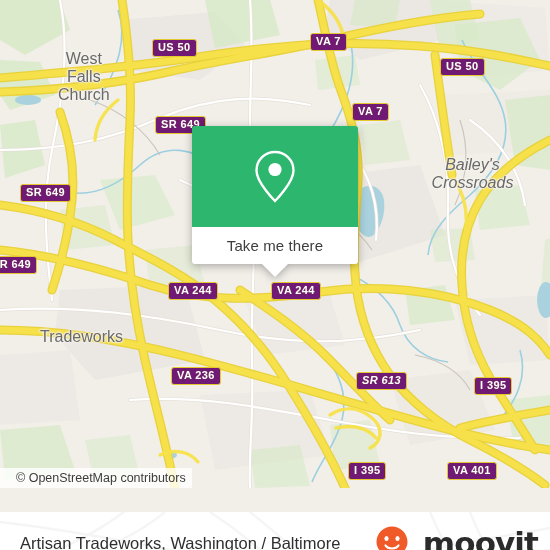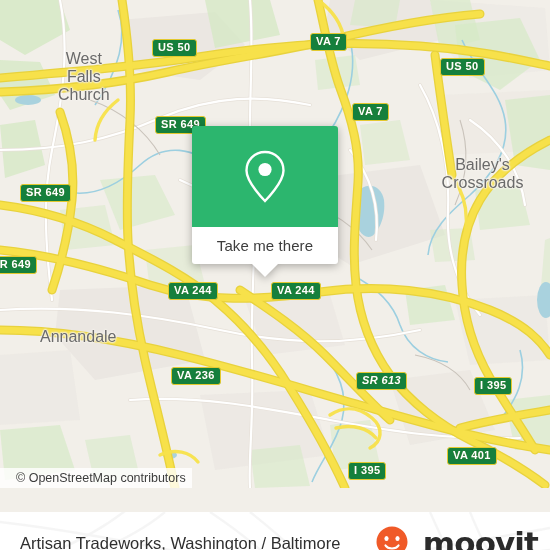--- a/index.html
+++ b/index.html
@@ -20,21 +20,21 @@
     position: absolute;
     left: 0; top: 0;
     width: 550px; height: 488px;
     overflow: hidden;
     background: #f2efe9;
   }
   #map-svg { position: absolute; left: 0; top: 0; }
 
   .road-label {
     position: absolute;
-    background: #15803d;
+    background: #701a75;
     border: 1.4px solid #e3c92f;
     border-radius: 3px;
     color: #ffffff;
     font-size: 11px;
     font-weight: bold;
     letter-spacing: 0.4px;
     padding: 1px 5px 2px 5px;
     white-space: nowrap;
     line-height: 13px;
     text-shadow: 0 0 2px rgba(120,105,0,.35);
@@ -51,21 +51,21 @@
       1px 0 1.6px #f4f1eb, -1px 0 1.6px #f4f1eb,
       0 1px 1.6px #f4f1eb, 0 -1px 1.6px #f4f1eb;
     font-family: "Liberation Sans", sans-serif;
   }
   .place-label.big { font-size: 16px; line-height: 18px; }
 
   
   #popup {
     position: absolute;
     left: 192px; top: 126px;
-    width: 146px;
+    width: 166px;
     filter: drop-shadow(0 2px 4px rgba(0,0,0,0.30));
     z-index: 40;
   }
   #popup-green {
     height: 101px;
     background: #2cb66e;
     border-radius: 3px 3px 0 0;
     display: flex;
     align-items: center;
     justify-content: center;
@@ -307,28 +307,28 @@
       <span class="road-label" style="left:440px;top:58px;">US 50</span>
       <span class="road-label" style="left:352px;top:103px;">VA 7</span>
       <span class="road-label" style="left:155px;top:116px;">SR 649</span>
       <span class="road-label" style="left:20px;top:184px;">SR 649</span>
       <span class="road-label" style="left:-14px;top:256px;">SR 649</span>
       <span class="road-label" style="left:168px;top:282px;">VA 244</span>
       <span class="road-label" style="left:271px;top:282px;">VA 244</span>
       <span class="road-label" style="left:171px;top:367px;">VA 236</span>
       <span class="road-label" style="left:356px;top:372px;font-style:italic;">SR 613</span>
       <span class="road-label" style="left:474px;top:377px;">I 395</span>
-      <span class="road-label" style="left:447px;top:447px;">VA 401</span>
+      <span class="road-label" style="left:447px;top:462px;">VA 401</span>
       <span class="road-label" style="left:348px;top:462px;">I 395</span>
     </div>
 
     <div>
       <span class="place-label big" style="left:58px;top:50px;">West<br>Falls<br>Church</span>
-      <span class="place-label big" style="left:430px;top:156px;width:105px;">Bailey's<br>Crossroads</span>
-      <span class="place-label big" style="left:40px;top:328px;">Annandale</span>
+      <span class="place-label big" style="left:420px;top:156px;width:105px;font-style:italic;">Bailey's<br>Crossroads</span>
+      <span class="place-label big" style="left:40px;top:328px;">Tradeworks</span>
     </div>
 
     <div id="popup">
       <div id="popup-green">
         <svg width="46" height="56" viewBox="0 0 46 56">
           <path d="M23 3 C12.6 3 4.5 11.1 4.5 21.4 C4.5 33.5 23 52 23 52 C23 52 41.5 33.5 41.5 21.4 C41.5 11.1 33.4 3 23 3 Z" fill="none" stroke="#ffffff" stroke-width="2.4"></path>
           <circle cx="23" cy="20.5" r="6.6" fill="#ffffff"></circle>
         </svg>
       </div>
       <div id="popup-bottom">

